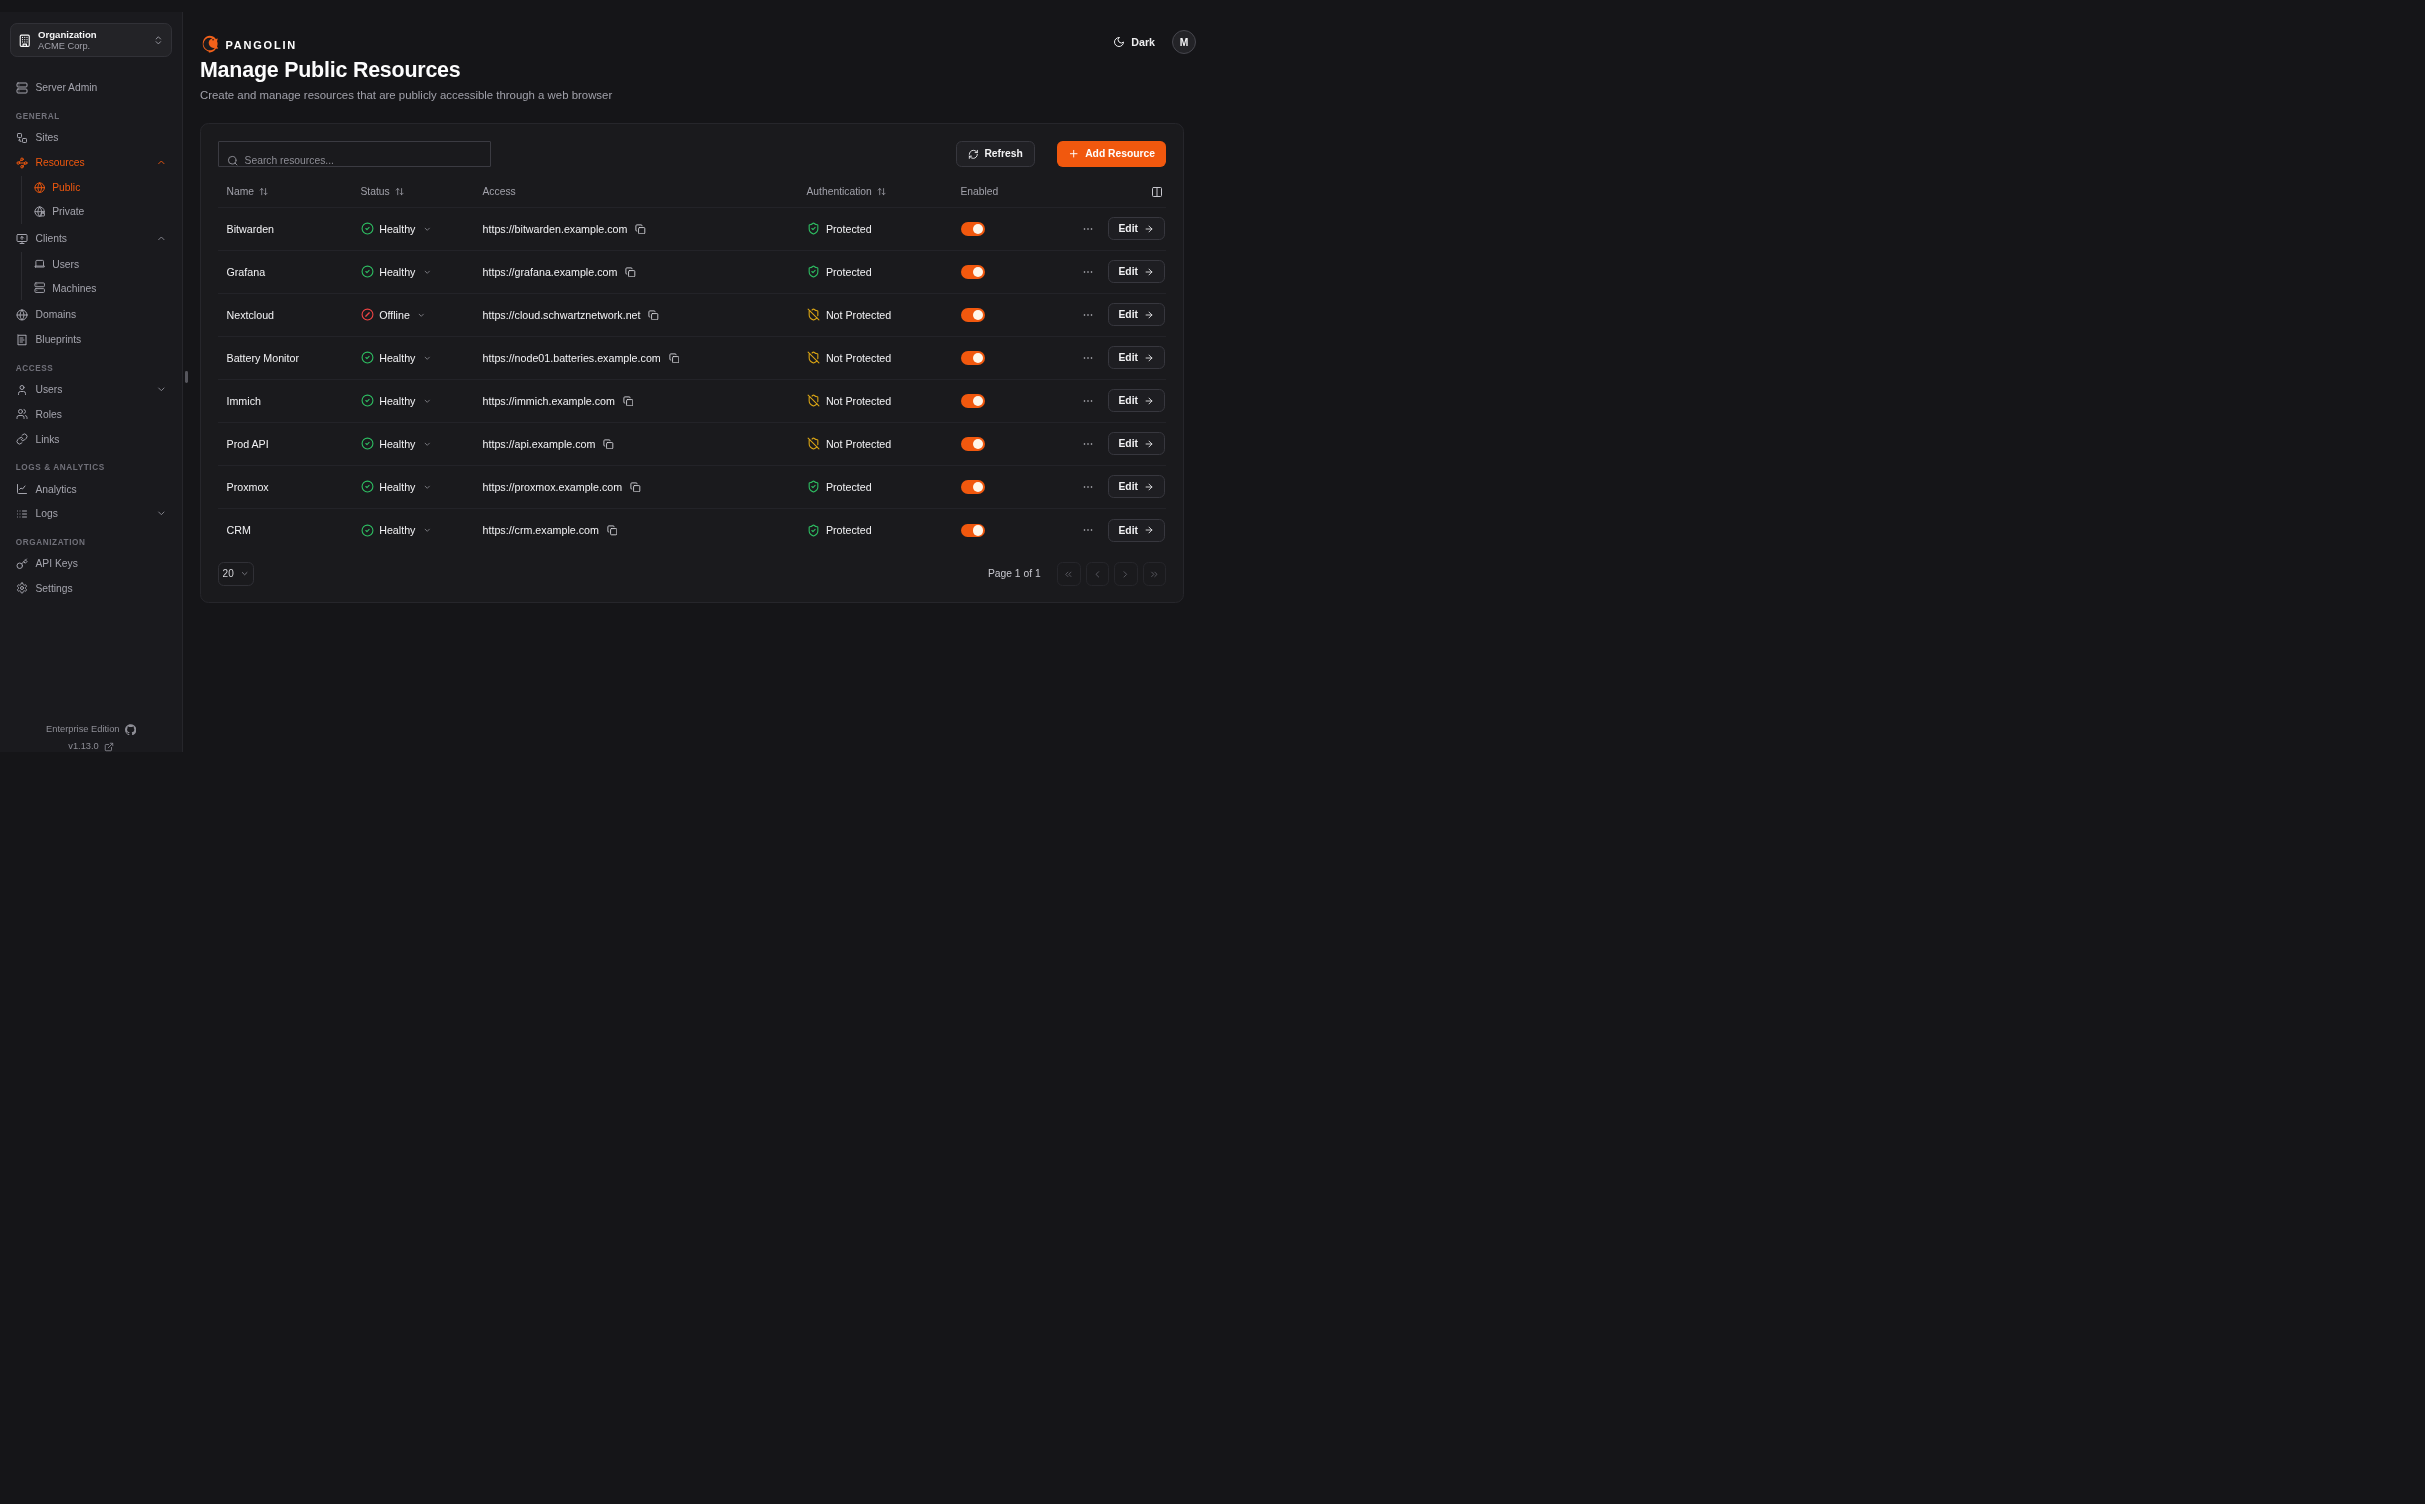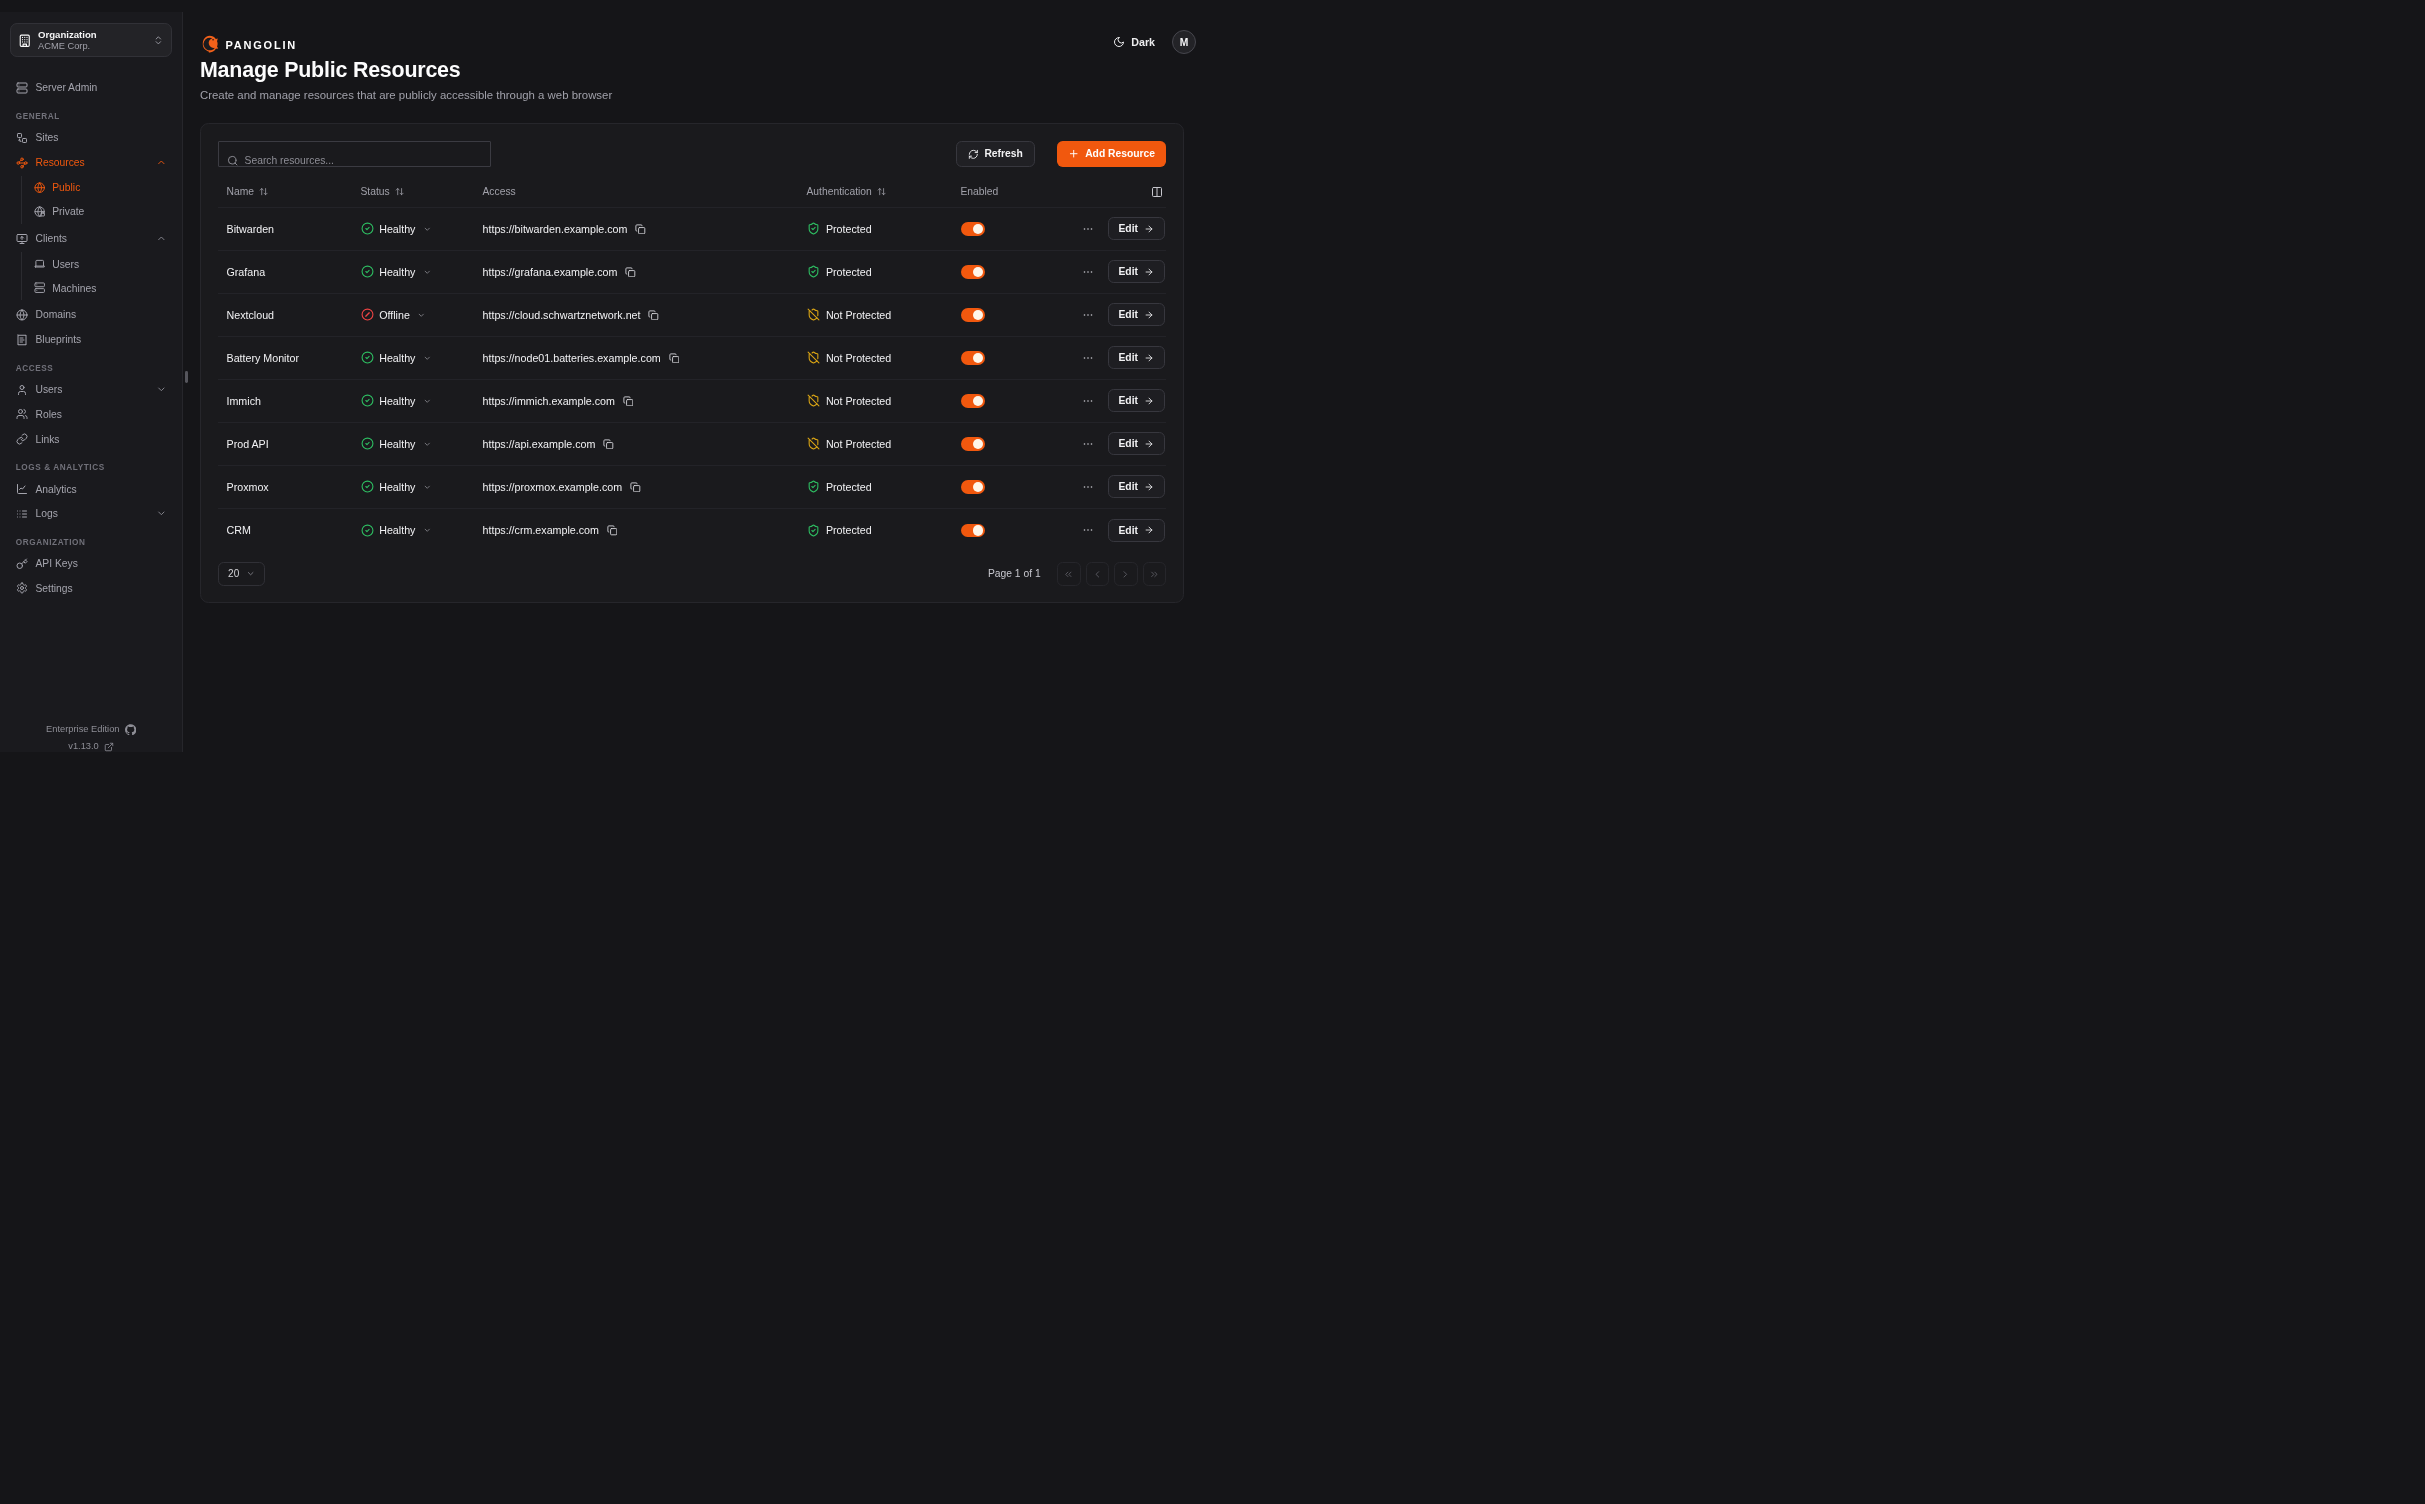--- a/index.html
+++ b/index.html
@@ -139,21 +139,21 @@
   .ellipsis-btn { color:#C8C8CF; cursor:pointer; display:flex; }
   .btn-edit {
     height:23px; padding:0 9.3px; border-radius:5.7px; background:#1E1E22;
     border:0.7px solid #37373E; color:#F2F2F4; display:flex; align-items:center;
     gap:6.4px; font-size:10.3px; font-weight:600; cursor:pointer;
   }
 
   
   .pagination { height:44px; display:flex; align-items:center; }
   .page-size {
-    width:47px; height:23.5px; border:0.7px solid #303036; border-radius:5.7px;
+    width:36px; height:23.5px; border:0.7px solid #303036; border-radius:5.7px;
     display:flex; align-items:center; justify-content:center; gap:6.4px;
     font-size:10px; color:#D4D4D8; cursor:pointer;
   }
   .page-size .chev { color:#8E8E96; }
   .pag-right { margin-left:auto; display:flex; align-items:center; gap:5px; }
   .page-info { font-size:10.3px; color:#C8C8CF; margin-right:11.4px; }
   .pag-btn {
     width:23.5px; height:23.5px; border:0.7px solid #26262B; border-radius:5.7px;
     display:flex; align-items:center; justify-content:center; color:#5C5C64;
     cursor:pointer; background:transparent;

